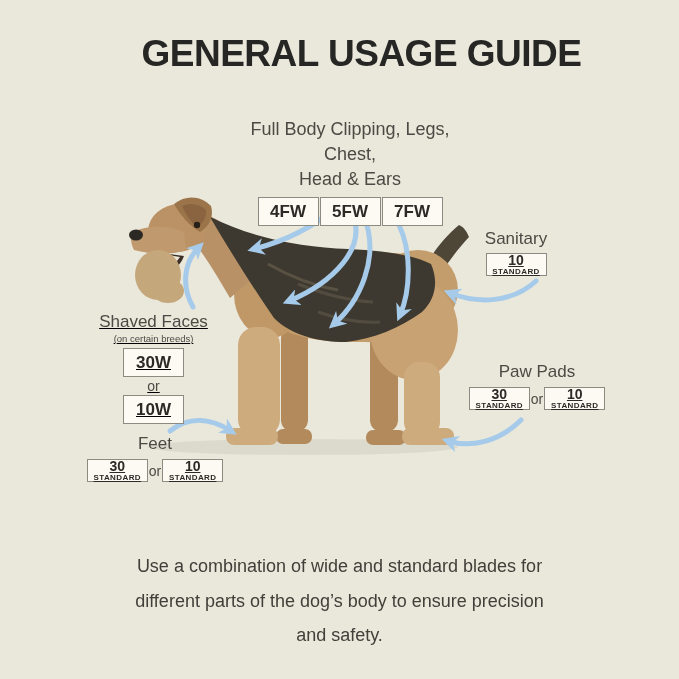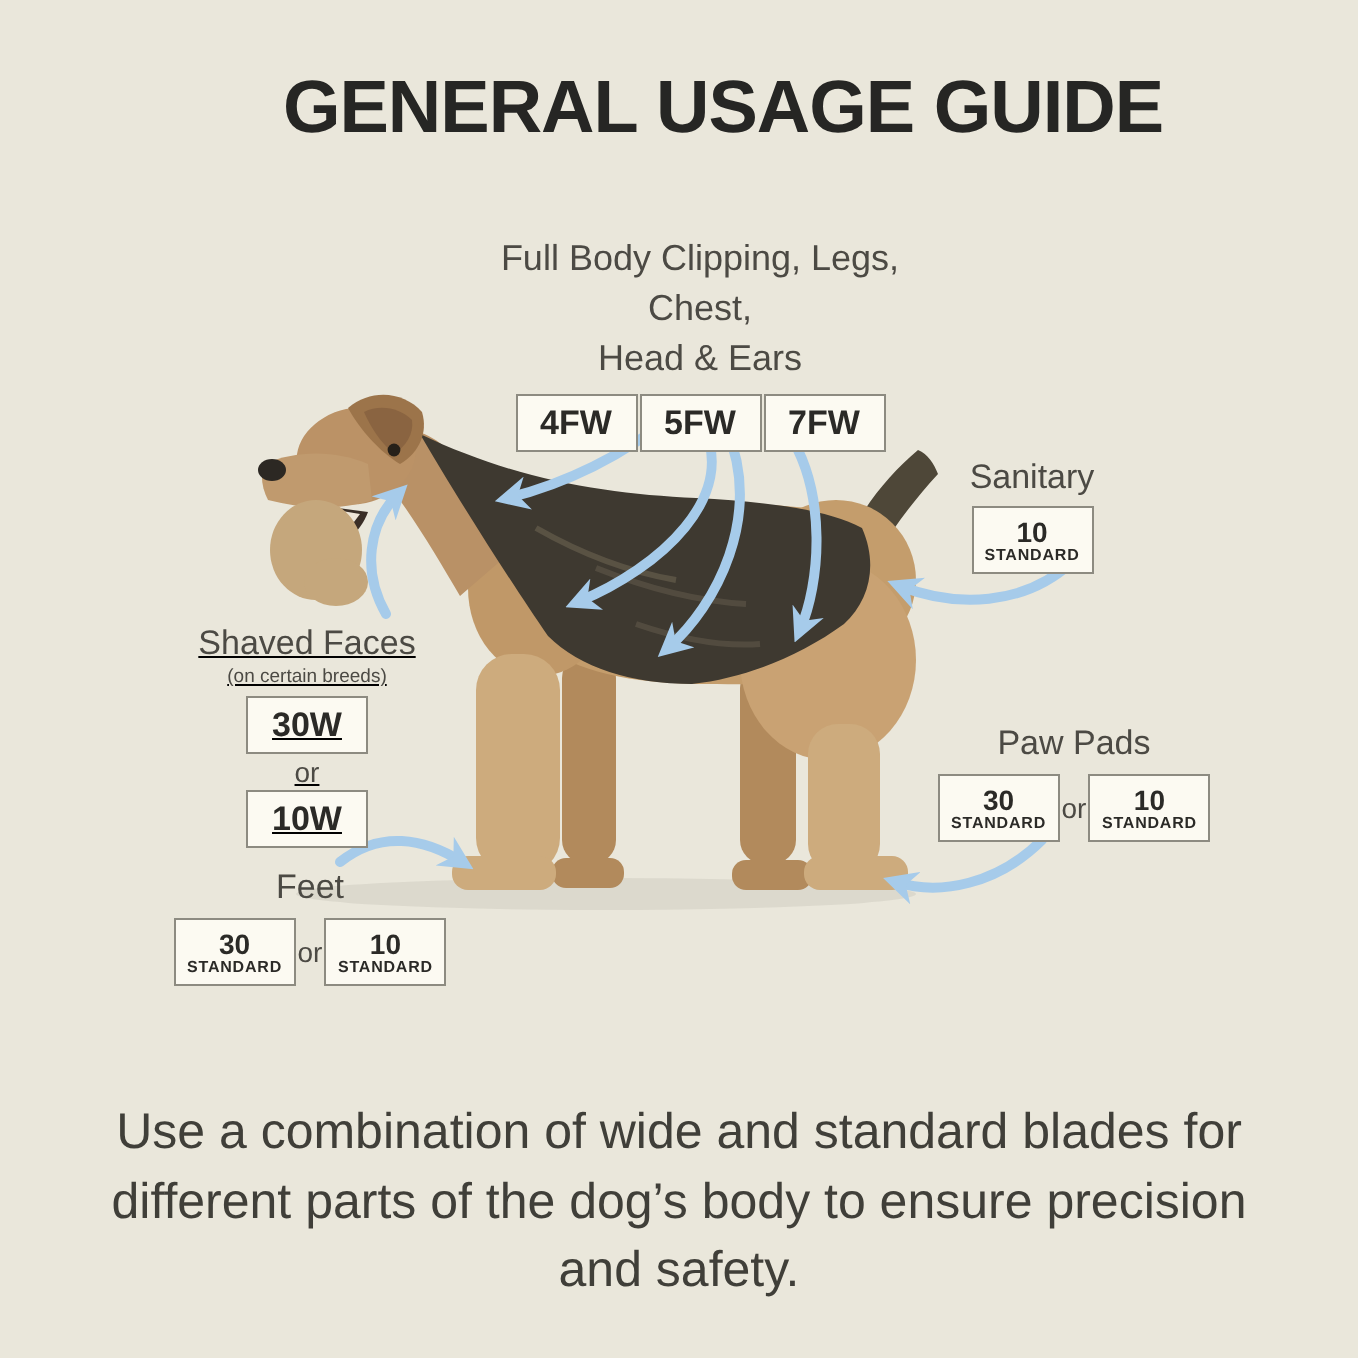--- a/index.html
+++ b/index.html
@@ -21,29 +21,29 @@
   .fb-line{font-size:18px;line-height:25px;color:#4c4a44;}
   .boxes-row{display:flex;justify-content:center;align-items:center;gap:1px;}
   .blade-box{
     background:#fcfaf2;
     border:1.5px solid #8d8b81;
     display:inline-flex;flex-direction:column;
     align-items:center;justify-content:center;
     color:#2b2a27;box-sizing:border-box;
   }
   .blade-box.single{width:61px;height:29px;font-size:17px;font-weight:bold;}
-  .blade-box.double{width:61px;height:34px;}
+  .blade-box.double{width:61px;height:23px;text-decoration:underline;}
   .blade-box .val{font-size:14px;font-weight:bold;line-height:14px;}
   .blade-box .typ{font-size:8px;font-weight:bold;letter-spacing:0.4px;line-height:9px;}
   .or{font-size:14px;color:#4c4a44;}
   .sec-label{font-size:17px;color:#4c4a44;}
   .sub-label{font-size:9.5px;color:#4c4a44;margin-top:1px;}
   .footer{
     position:absolute;top:549px;left:0;right:0;
-    text-align:center;font-size:25px;line-height:34.5px;color:#403f39;
+    text-align:center;font-size:18px;line-height:34.5px;color:#403f39;
   }
   .dog-svg{position:absolute;left:118px;top:192px;width:364px;height:268px;}
   .arrows-svg{position:absolute;left:0;top:0;width:679px;height:679px;pointer-events:none;}
 </style>
 </head>
 <body>
 
 <div class="poster">
 
   <div class="title">GENERAL USAGE GUIDE</div>

